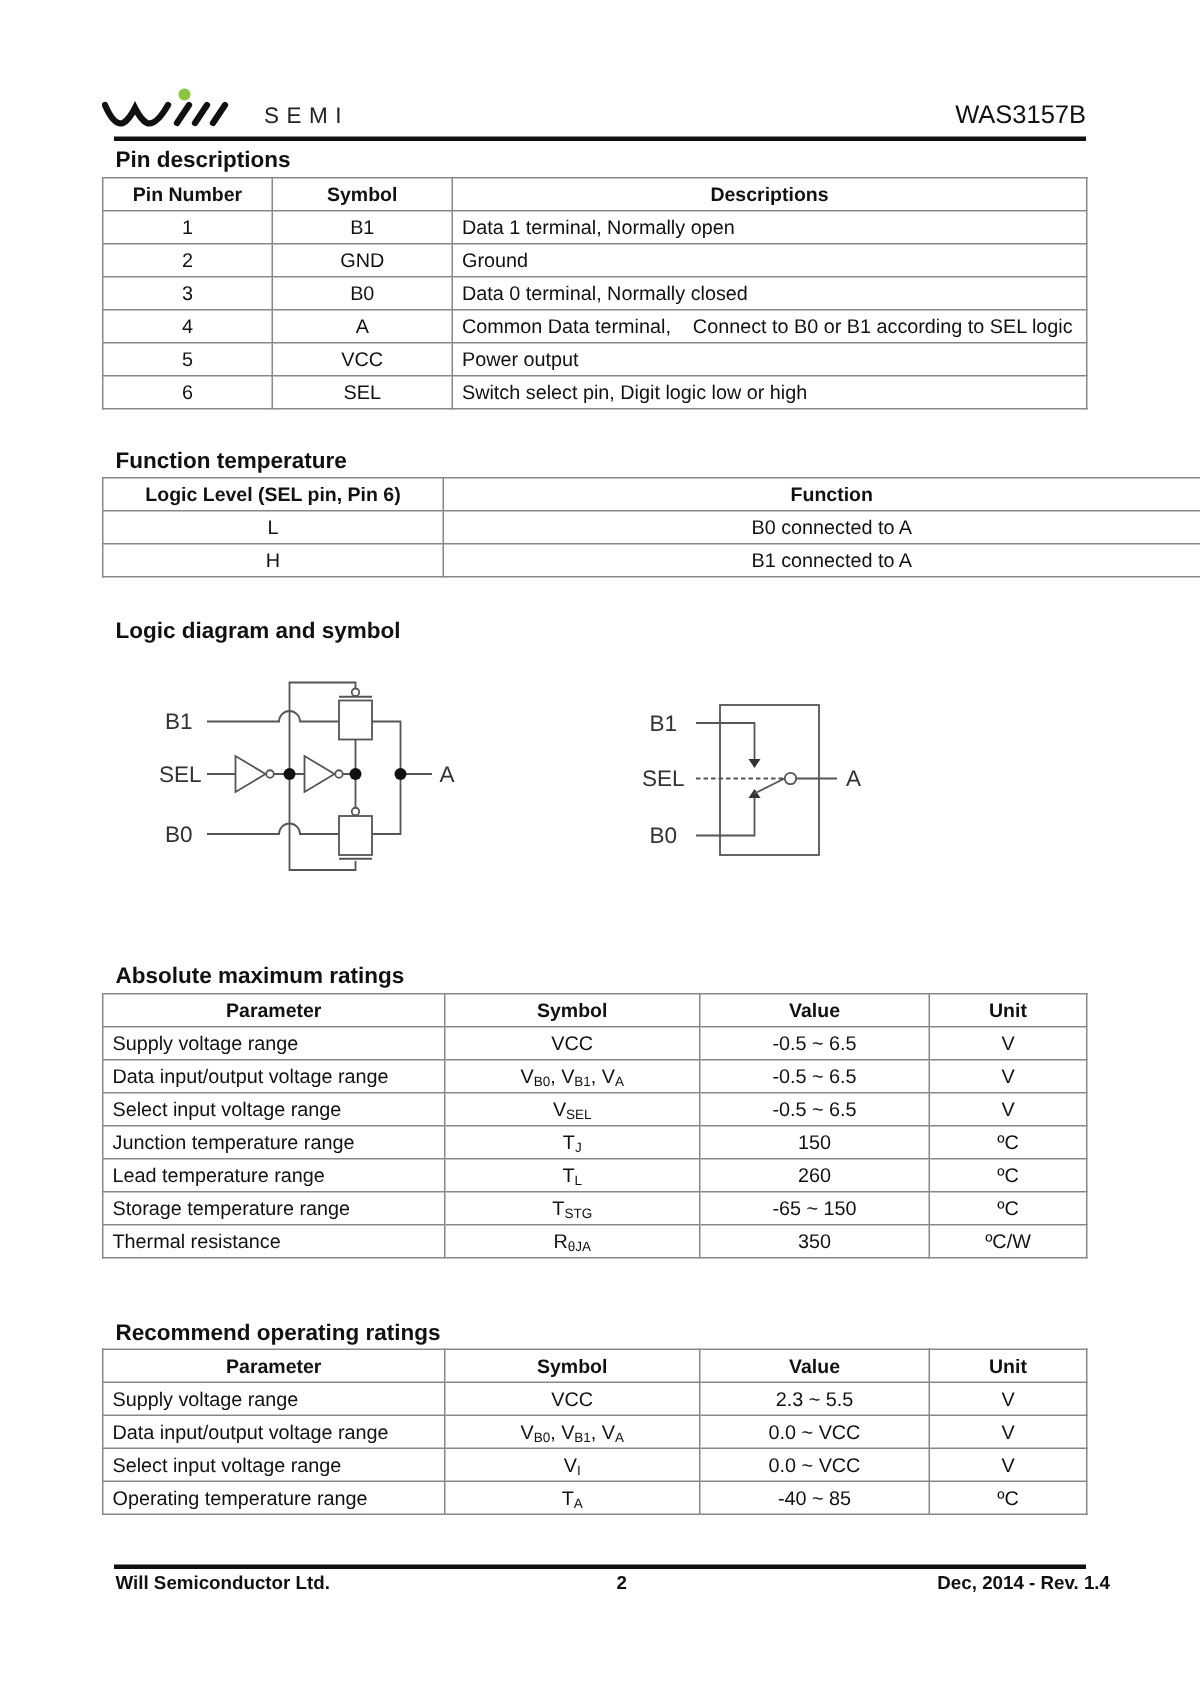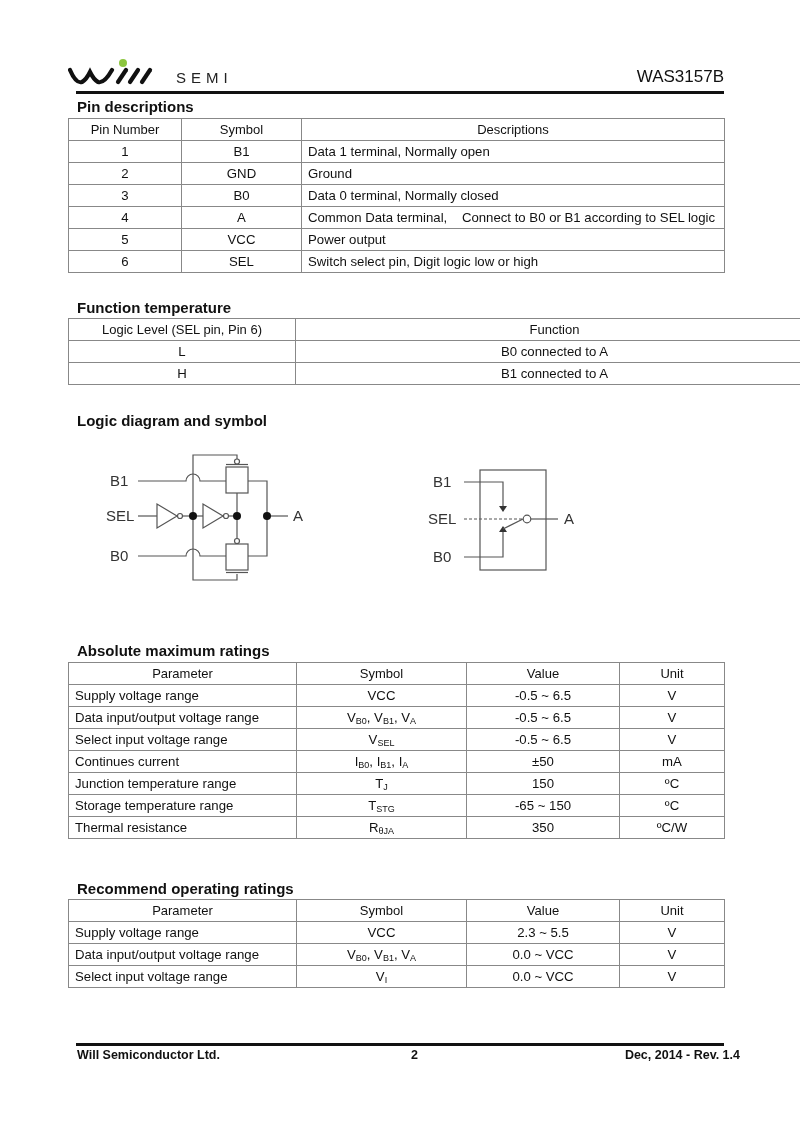--- a/index.html
+++ b/index.html
@@ -10,21 +10,21 @@
   
   .logo { left: 68px; top: 58px; width: 100px; height: 30px; }
   .logo-text { left: 176px; top: 69px; font-size: 15px; letter-spacing: 5px; color: #222; }
   .doc-id { right: 76px; top: 67px; font-size: 17px; font-weight: normal; }
   .header-rule { left: 76px; width: 648px; top: 91px; height: 3px; background: #111; }
 
   .section-title { font-size: 15px; font-weight: bold; left: 77px; }
 
   table.tbl { position: absolute; border-collapse: collapse; font-size: 13.2px; }
   table.tbl td, table.tbl th { border: 1px solid #888; padding: 0 6px; height: 21px; }
-  table.tbl th { font-weight: normal; text-align: center; font-size: 13px; }
+  table.tbl th { font-weight: bold; text-align: center; font-size: 13px; }
   table.tbl td.c { text-align: center; }
   table.tbl td.l { text-align: left; }
   sub.s { font-size: 9px; vertical-align: -2px; }
 
   
   .footer-rule { left: 76px; width: 648px; top: 1043px; height: 3px; background: #111; }
   .footer-text { top: 1048px; font-size: 12.5px; font-weight: bold; }
 </style>
 </head>
 <body>
@@ -203,29 +203,29 @@
         <td class="c">-0.5 ~ 6.5</td>
         <td class="c">V</td>
       </tr>
       <tr>
         <td class="l">Select input voltage range</td>
         <td class="c"><span>V</span><sub class="s">SEL</sub></td>
         <td class="c">-0.5 ~ 6.5</td>
         <td class="c">V</td>
       </tr>
       <tr>
-        <td class="l">Continues current</td>
-        <td class="c"><span>I</span><sub class="s">B0</sub>, <span>I</span><sub class="s">B1</sub>, <span>I</span><sub class="s">A</sub></td>
-        <td class="c">±50</td>
-        <td class="c">mA</td>
-      </tr>
-      <tr>
         <td class="l">Junction temperature range</td>
         <td class="c"><span>T</span><sub class="s">J</sub></td>
         <td class="c">150</td>
+        <td class="c">ºC</td>
+      </tr>
+      <tr>
+        <td class="l">Lead temperature range</td>
+        <td class="c"><span>T</span><sub class="s">L</sub></td>
+        <td class="c">260</td>
         <td class="c">ºC</td>
       </tr>
       <tr>
         <td class="l">Storage temperature range</td>
         <td class="c"><span>T</span><sub class="s">STG</sub></td>
         <td class="c">-65 ~ 150</td>
         <td class="c">ºC</td>
       </tr>
       <tr>
         <td class="l">Thermal resistance</td>
@@ -264,19 +264,25 @@
         <td class="c"><span>V</span><sub class="s">B0</sub>, <span>V</span><sub class="s">B1</sub>, <span>V</span><sub class="s">A</sub></td>
         <td class="c">0.0 ~ VCC</td>
         <td class="c">V</td>
       </tr>
       <tr>
         <td class="l">Select input voltage range</td>
         <td class="c"><span>V</span><sub class="s">I</sub></td>
         <td class="c">0.0 ~ VCC</td>
         <td class="c">V</td>
       </tr>
+      <tr>
+        <td class="l">Operating temperature range</td>
+        <td class="c"><span>T</span><sub class="s">A</sub></td>
+        <td class="c">-40 ~ 85</td>
+        <td class="c">ºC</td>
+      </tr>
     </tbody>
 </table>
 
 <div class="abs footer-rule"></div>
 <div class="abs footer-text" style="left:77px">Will Semiconductor Ltd.</div>
 <div class="abs footer-text" style="left:411px">2</div>
 <div class="abs footer-text" style="right:60px">Dec, 2014 - Rev. 1.4</div>
 
 </body></html>

